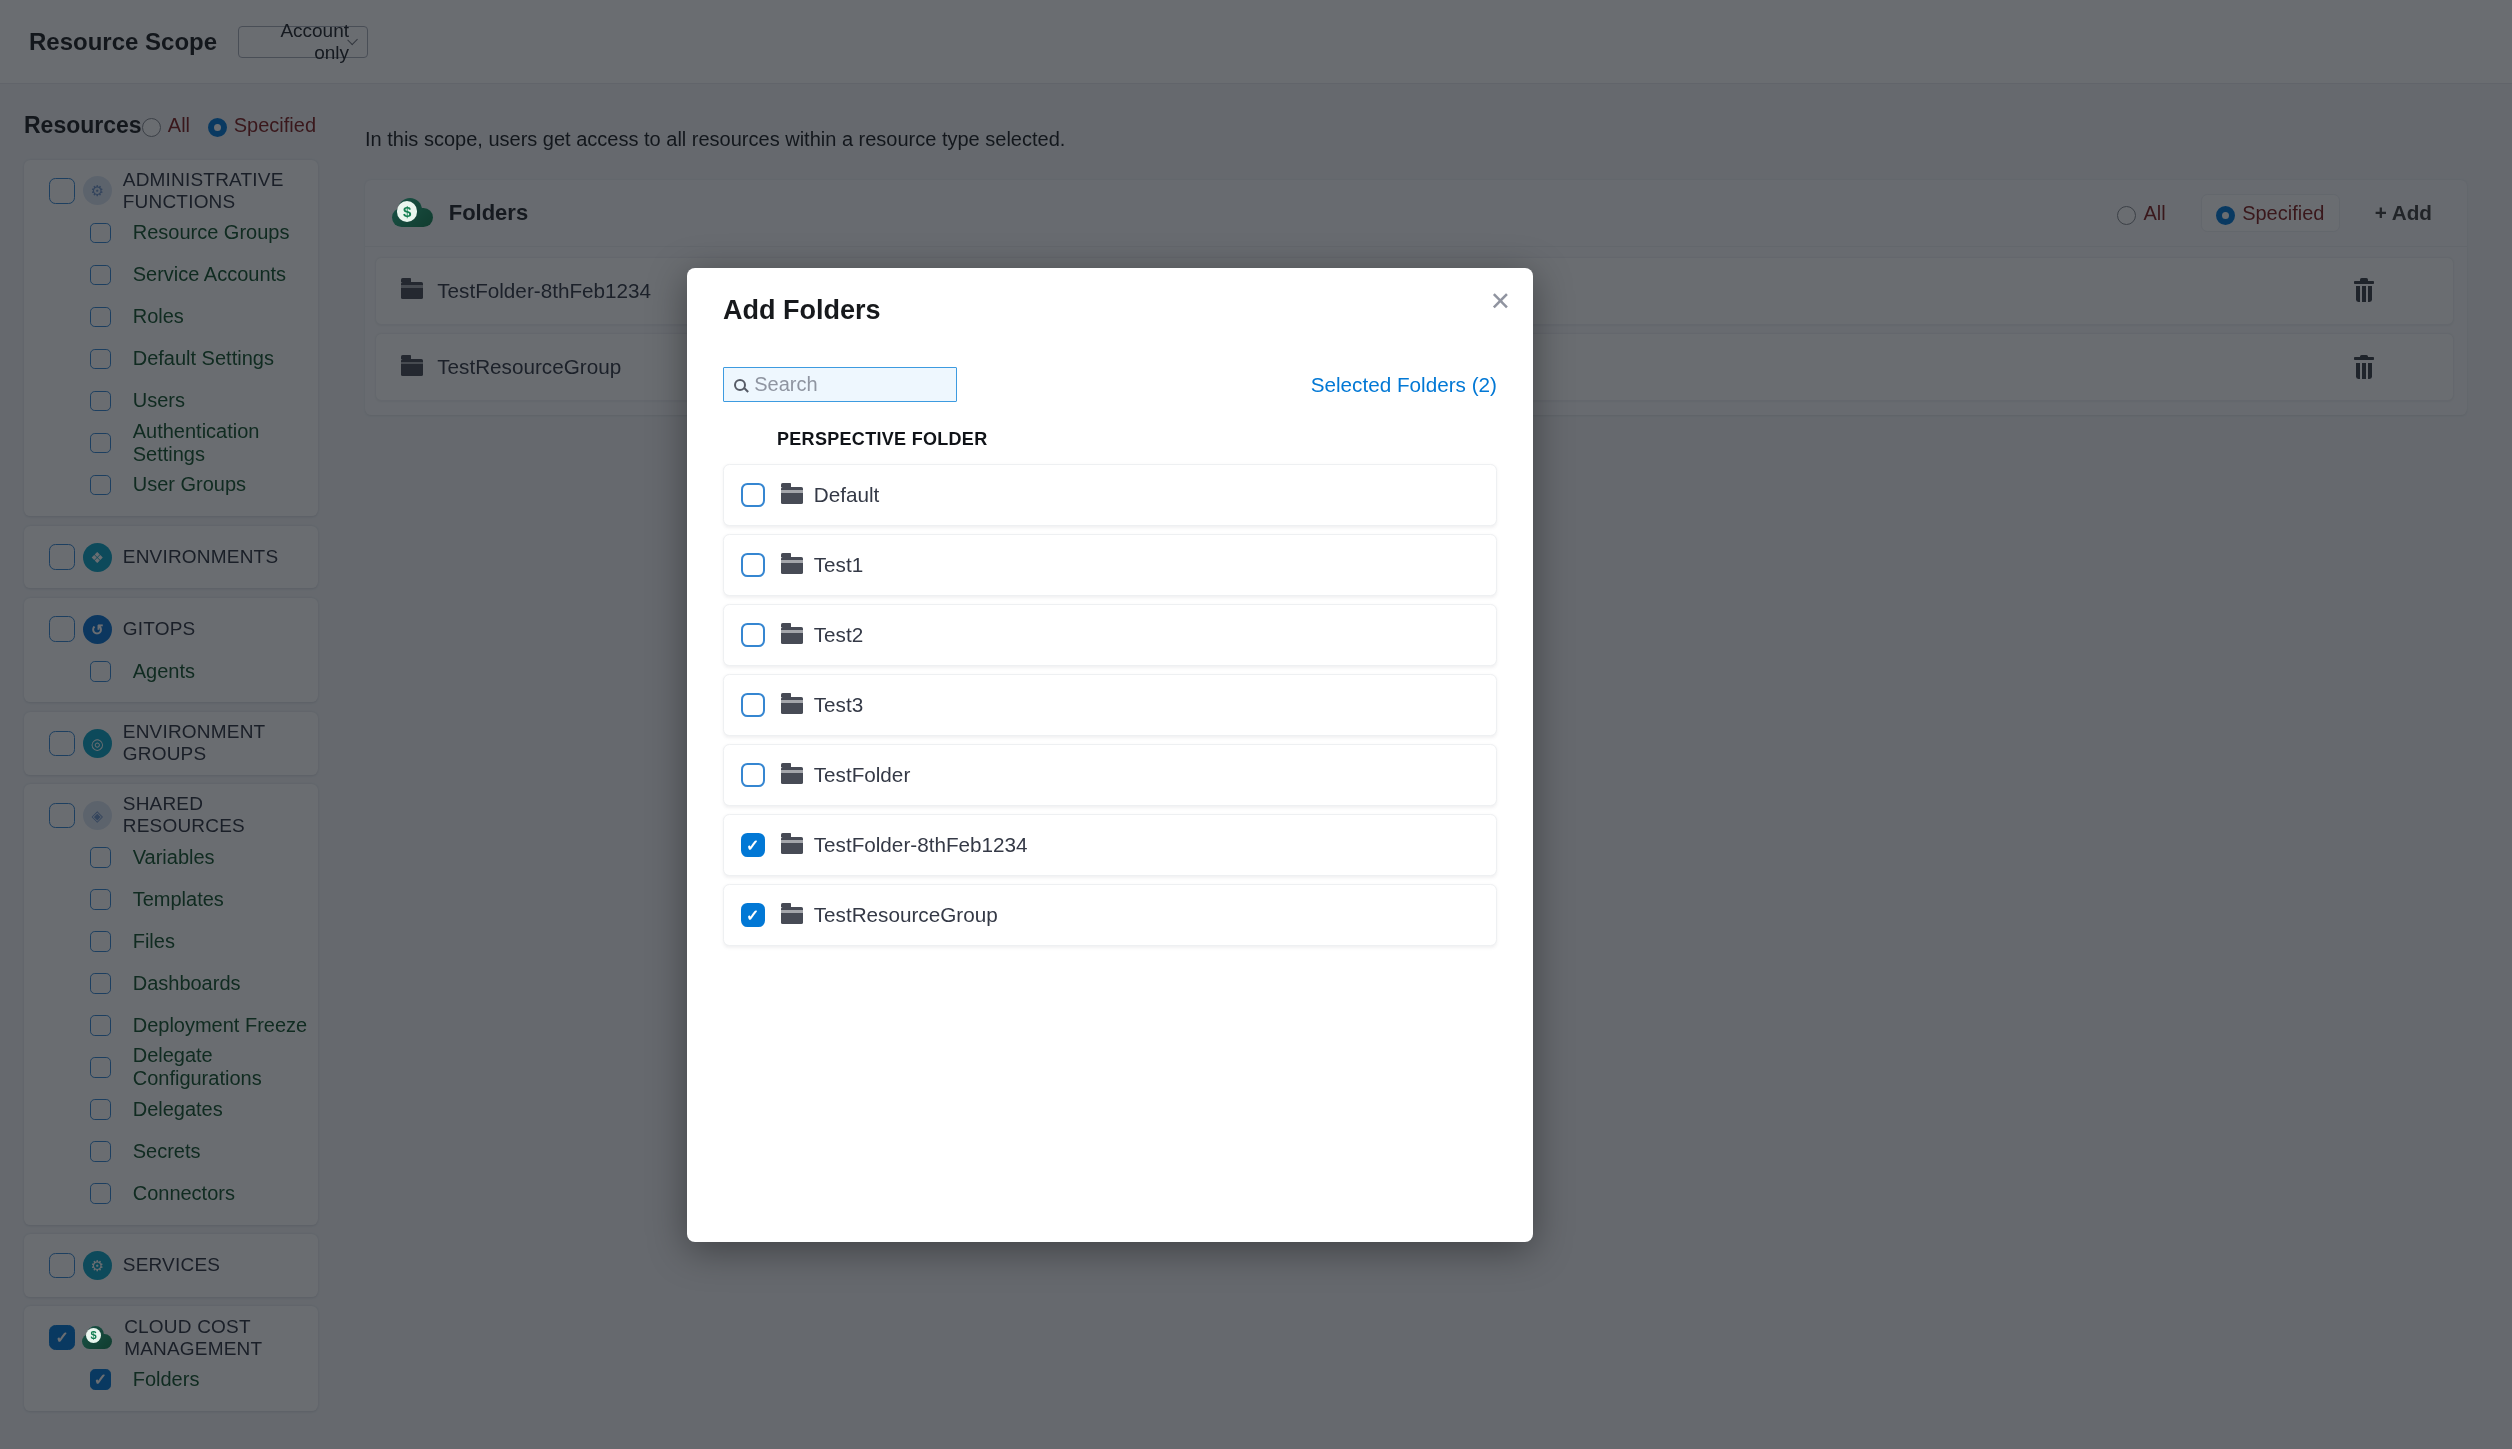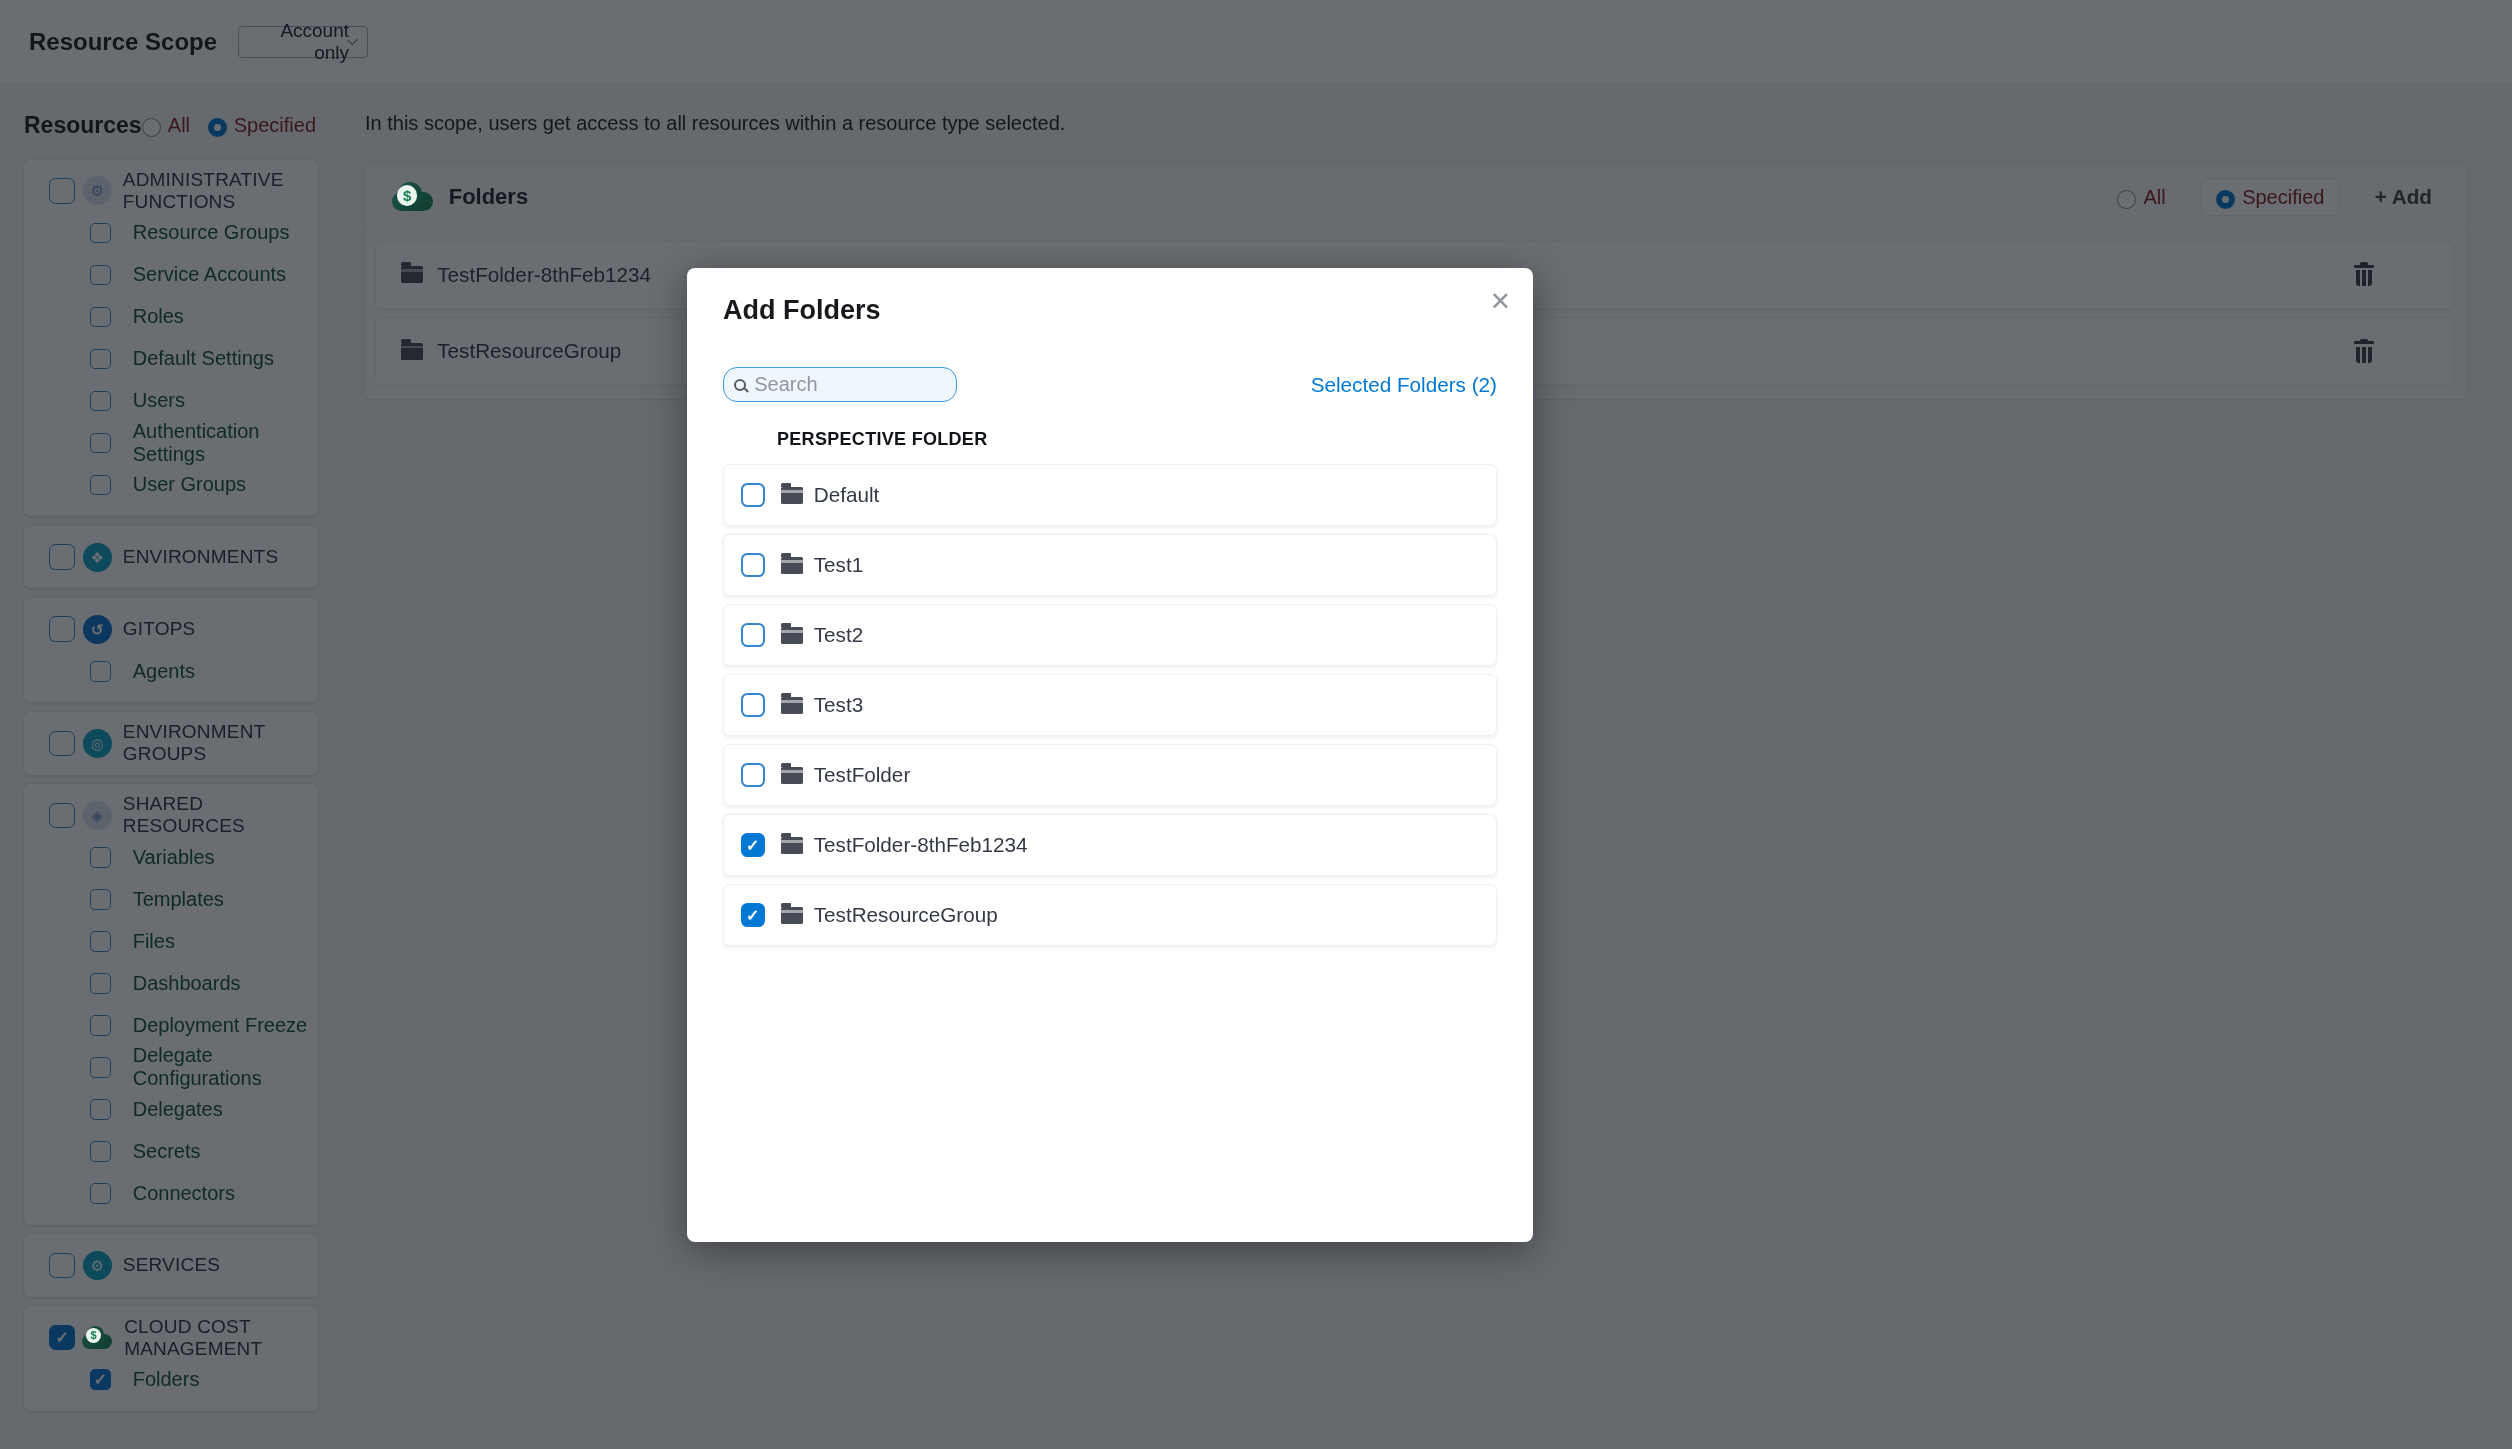--- a/index.html
+++ b/index.html
@@ -54,21 +54,21 @@
                    background:linear-gradient(135deg,#2ab187,#1d8f63); border-radius:50%; }
   .cloud .dollar { position:absolute; left:6.4px; top:3.2px; width:20.7px; height:20.7px; background:#eaf6ef;
                    border-radius:50%; display:flex; align-items:center; justify-content:center;
                    font-size:15px; font-weight:700; color:#157f52; z-index:1; }
   .cloud.sm { width:32px; height:24px; margin-left:6.4px; }
   .cloud.sm::before { left:0.8px; top:8.7px; width:30px; height:14.3px; border-radius:8px; }
   .cloud.sm::after  { left:5.6px; top:0.8px; width:17.5px; height:17.5px; }
   .cloud.sm .dollar { left:4.8px; top:2.4px; width:15px; height:15px; font-size:11px; }
 
   
-  .main { position:absolute; left:365px; top:112px; width:2102px; }
+  .main { position:absolute; left:365px; top:128px; width:2102px; }
   .desc { font-size:20px; color:#1c1e21; }
   .fcard { margin-top:29px; background:#f9fafb; border-radius:6.4px; height:235px;
            box-shadow:0 0.8px 2.4px rgba(40,41,61,.10); }
   .fhead { height:67px; display:flex; align-items:center; padding:0 35px 0 25.4px; border-bottom:0.8px solid #edeff2; }
   .ftitle { font-size:22px; font-weight:700; color:#22262c; margin-left:14.3px; }
   .fhead-right { margin-left:auto; display:flex; align-items:center; gap:35px; }
   .pill { background:#fff; border:0.8px solid #eceef2; border-radius:6.4px; padding:6.4px 14.3px; }
   .addlink { color:#404040; font-weight:700; font-size:20.7px; cursor:pointer; }
   .frows { padding:9.5px 12.7px 0 9.5px; }
   .frow { height:68px; background:#fff; border:0.8px solid #eef0f3; border-radius:6.4px; display:flex;
@@ -92,21 +92,21 @@
   .trash .t-h { position:absolute; top:0; left:6.4px; width:8px; height:2.4px; background:#3c3f47;
                 border-radius:1.6px 1.6px 0 0; }
 
   
   .overlay { position:absolute; inset:0; background:rgba(15,19,26,.62); }
   .modal { position:absolute; left:687px; top:268px; width:846px; height:974px; background:#fff;
            border-radius:8px; box-shadow:0 8px 38px rgba(0,0,0,.38); padding:27px 36px; }
   .m-title { font-size:27px; font-weight:700; color:#17191c; }
   .m-close { position:absolute; top:20.7px; right:22px; font-size:25.4px; color:#9094a0; cursor:pointer; line-height:1; }
   .m-search-row { margin-top:41px; height:35px; display:flex; align-items:center; justify-content:space-between; }
-  .m-search { width:234px; height:35px; border:1.2px solid #3d9be0; background:#eef7fe; border-radius:14px;
+  .m-search { width:234px; height:35px; border:1.2px solid #3d9be0; background:#eef7fe; border-radius:1px;
               display:flex; align-items:center; gap:8.7px; padding:0 9.5px; }
   .mag { width:12px; height:12px; border:2px solid #565b66; border-radius:50%; position:relative; flex:none; }
   .mag::after { content:''; position:absolute; width:6.4px; height:2px; background:#565b66;
                 transform:rotate(45deg); right:-5.6px; bottom:-2.4px; }
   .m-search input { border:none; background:transparent; outline:none; font-size:20px; color:#22262c;
                     width:100%; font-family:inherit; }
   .m-search input::placeholder { color:#8f95a1; }
   .m-link { color:#0278d5; font-size:20.7px; cursor:pointer; }
   .m-colhead { margin:27px 0 0 54px; font-size:18px; font-weight:700; color:#101318; letter-spacing:0.3px; }
   .m-rows { margin-top:14.3px; }

